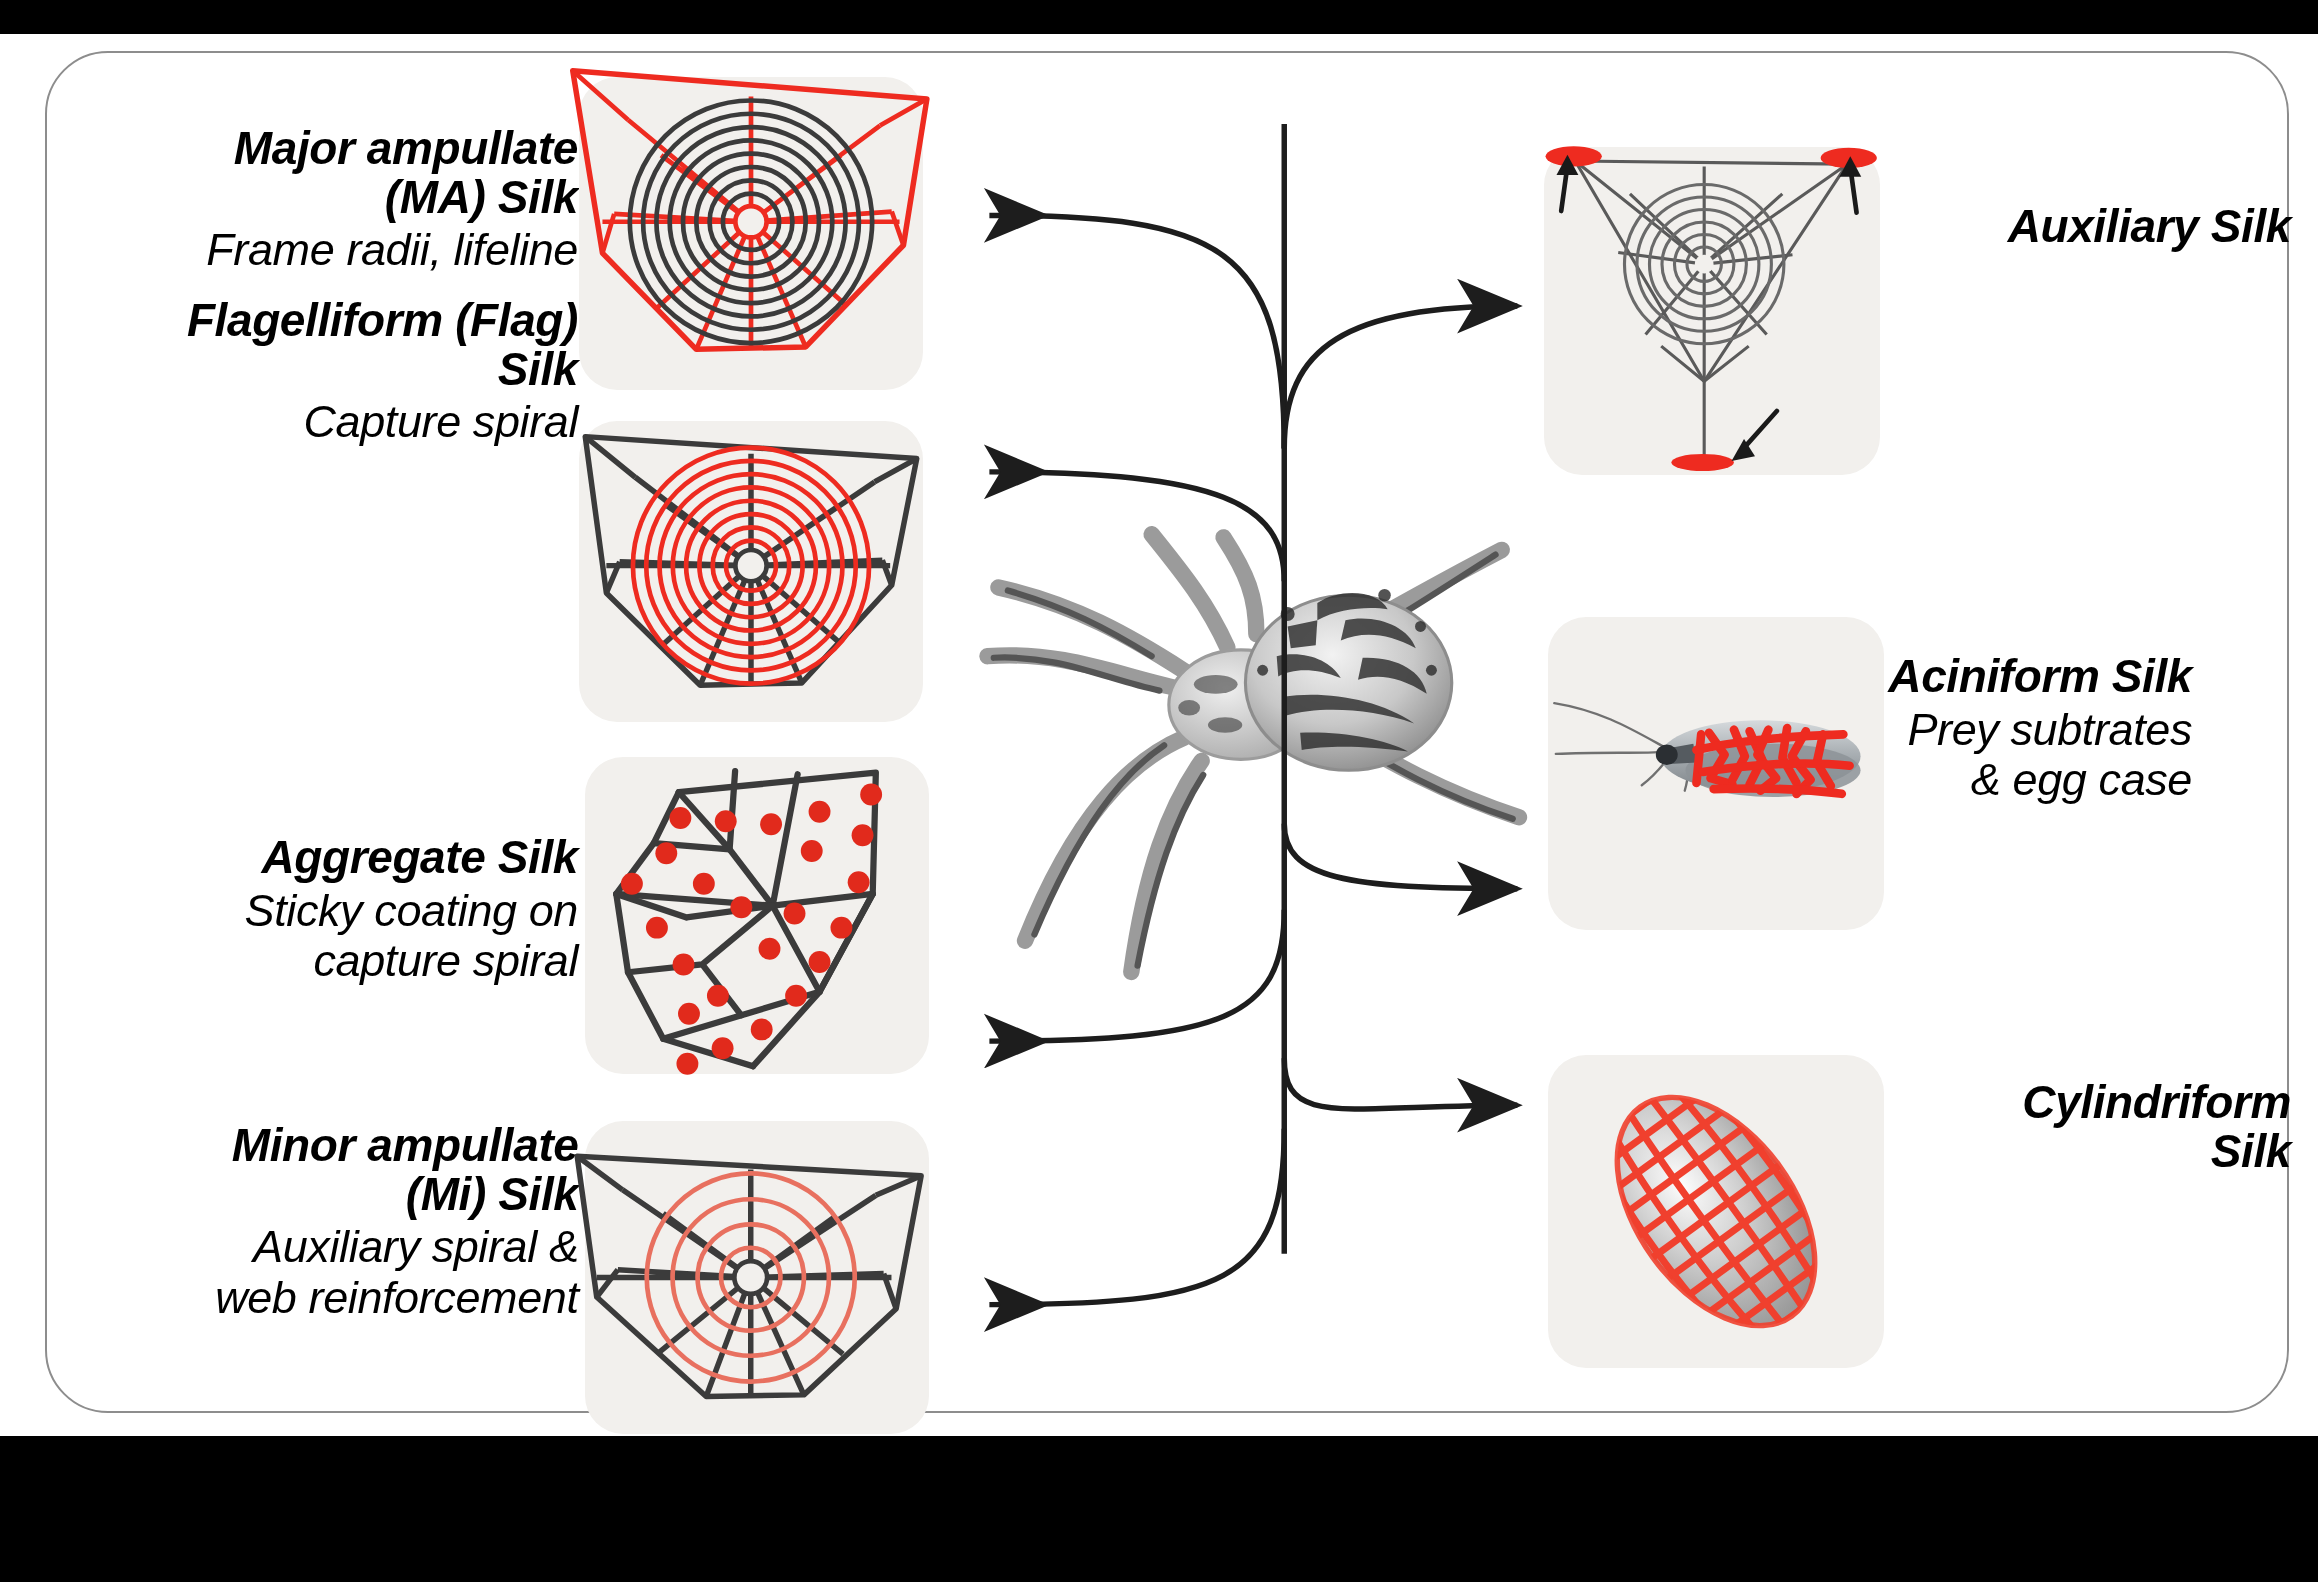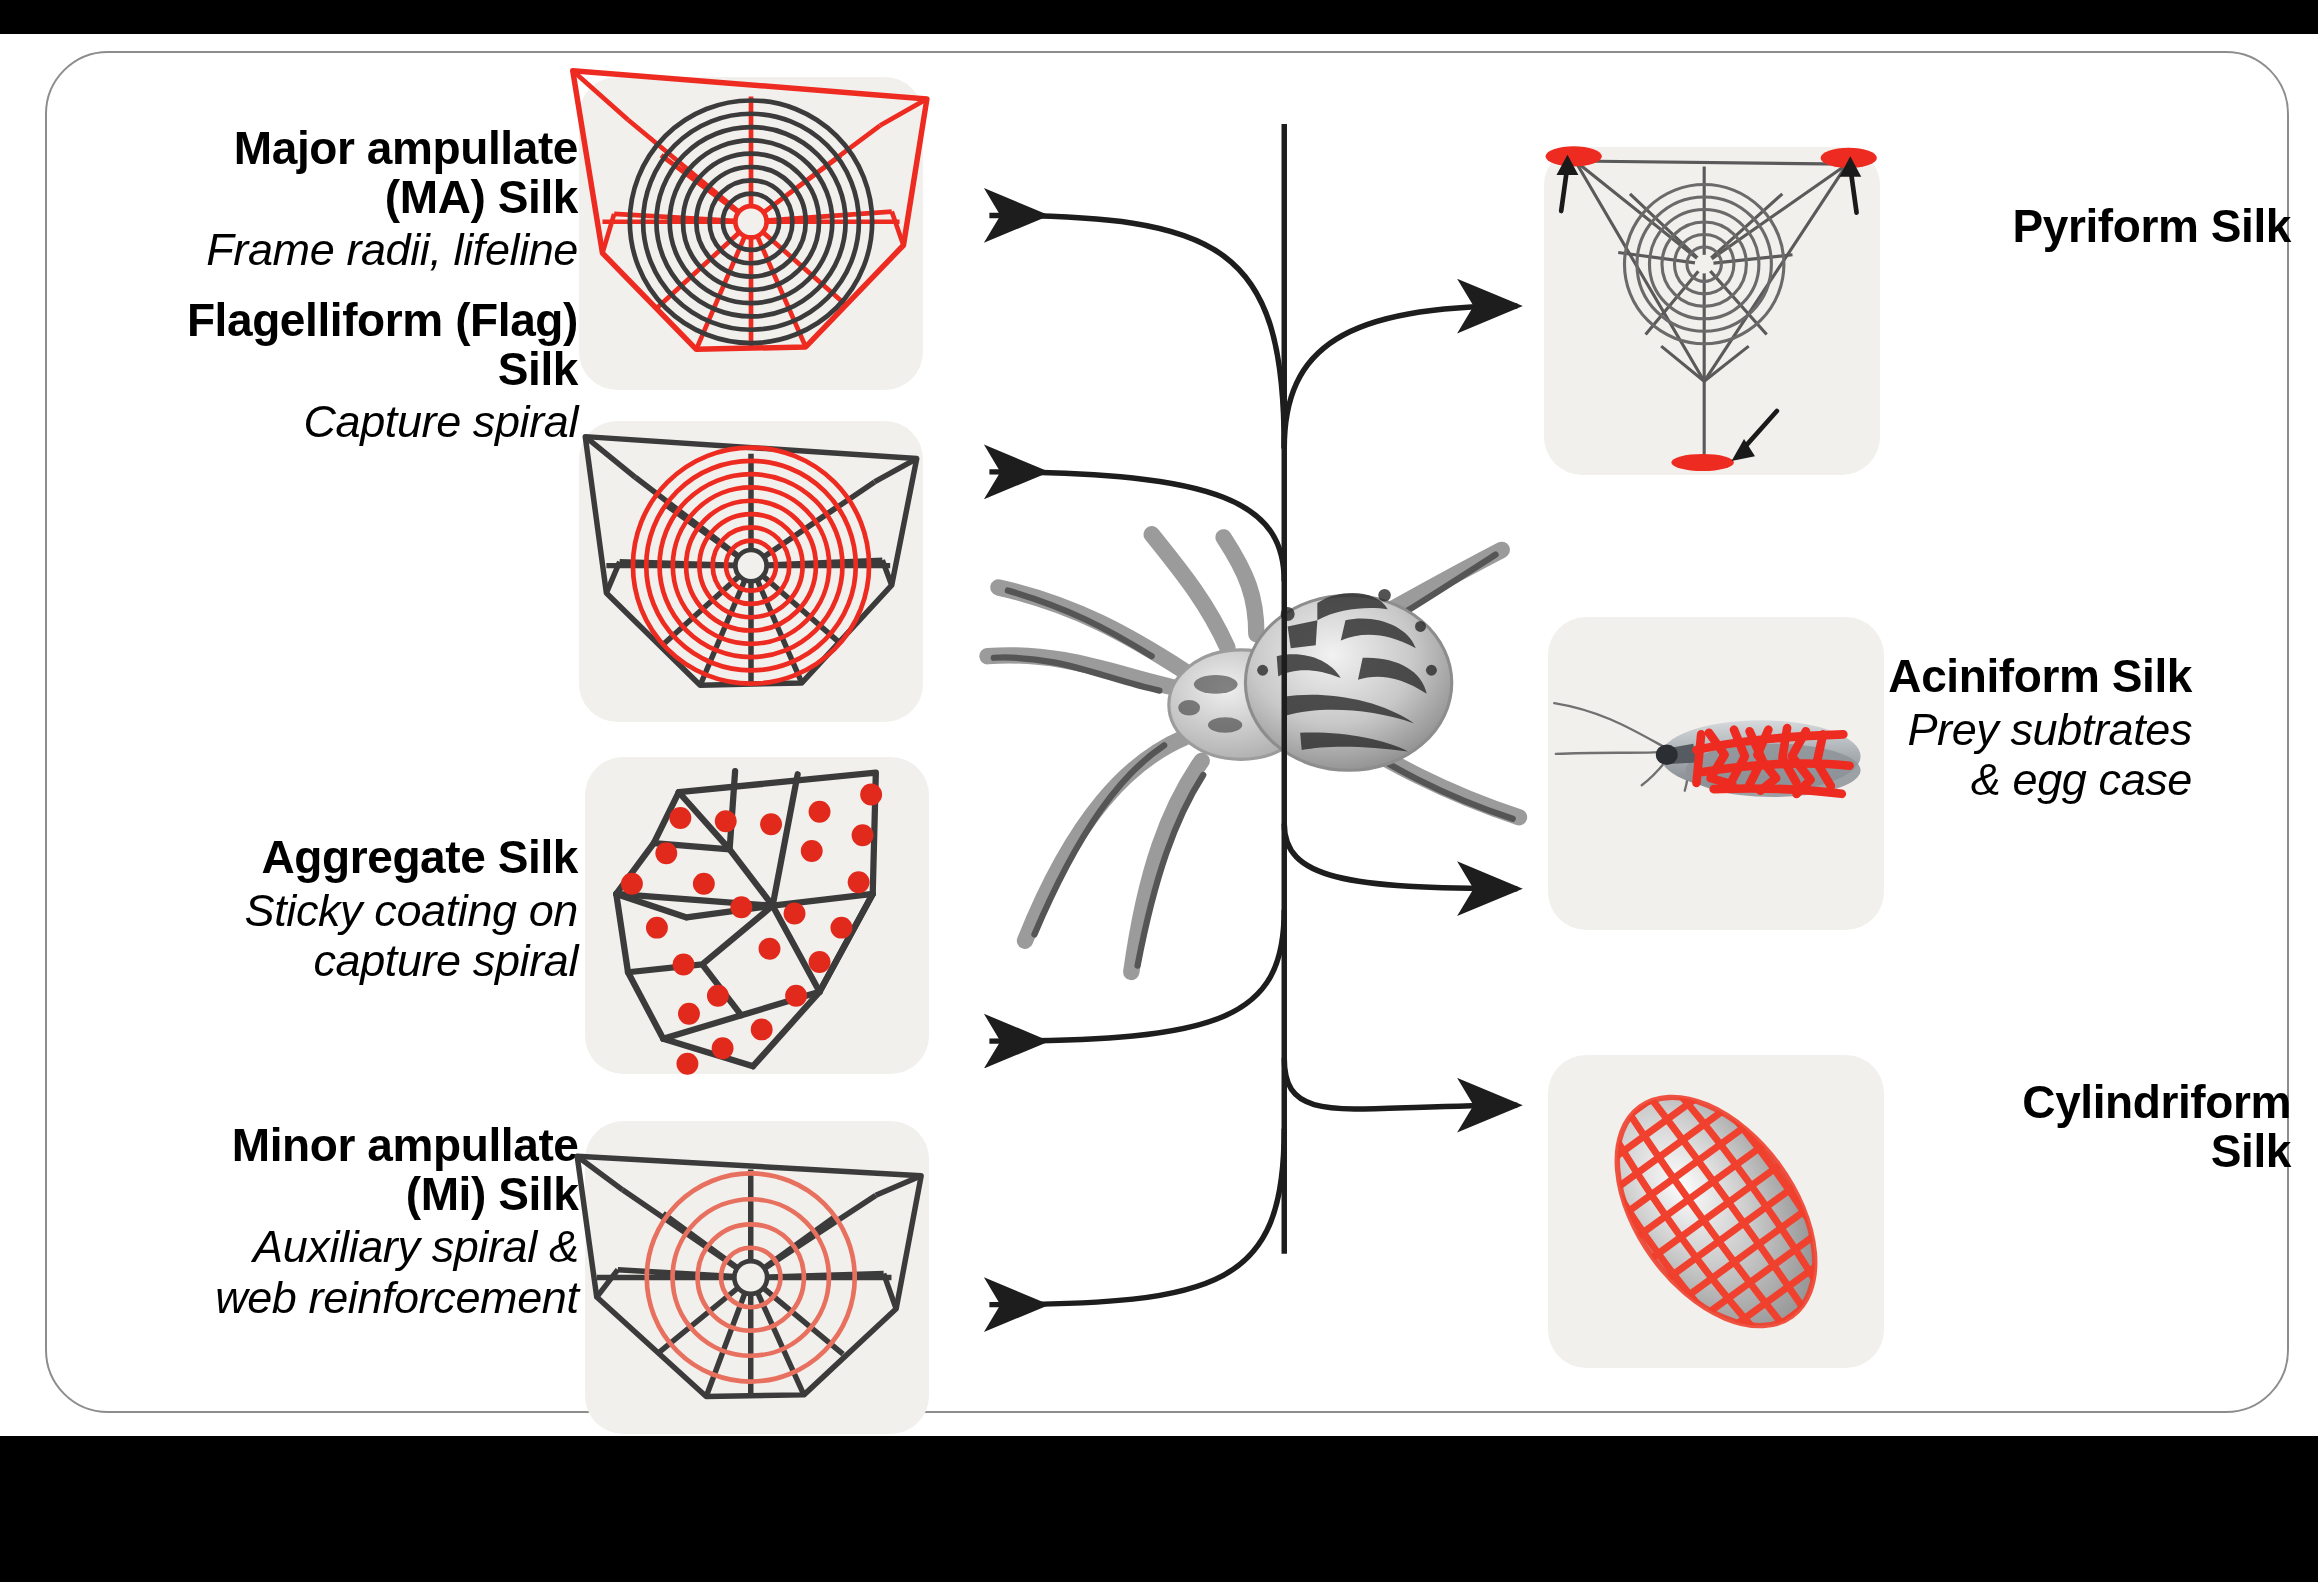--- a/index.html
+++ b/index.html
@@ -10,21 +10,21 @@
     background:#ffffff;
   }
   #border-frame{
     position:absolute;left:45px;top:17px;width:2244px;height:1362px;
     border:2.3px solid #8d8d8d;border-radius:63px;box-sizing:border-box;
     pointer-events:none;
   }
 
   
   .label{position:absolute;color:#000;}
-  .label .title{font-weight:bold;font-size:46px;line-height:1.06;letter-spacing:-0.4px;}
+  .label .title{font-weight:bold;font-size:46px;line-height:1.06;letter-spacing:-0.4px;font-style:italic;}
   .label .sub{font-style:italic;font-size:45px;line-height:1.12;letter-spacing:-0.4px;}
   .label .sub{margin-top:3.9px;}
   .lt-right{text-align:right;}
 
   
   .card{position:absolute;background:#f2f0ed;border-radius:38px;}
   .card svg{position:absolute;left:0;top:0;width:100%;height:100%;overflow:visible;}
 
   
   #connectors{position:absolute;left:0;top:0;width:2319px;height:1402px;}
@@ -75,21 +75,21 @@
       <span>(Mi) Silk</span>
     </div>
     <div class="sub">
       <span>Auxiliary spiral &amp;</span><br>
       <span>web reinforcement</span>
     </div>
   </div>
 
   <div class="label lt-right" style="left:1822px;top:168px;width:469px;">
     <div class="title">
-      <span>Pyriform Silk</span>
+      <span>Auxiliary Silk</span>
     </div>
   </div>
 
   <div class="label lt-right" style="left:1723px;top:618px;width:469px;">
     <div class="title">
       <span>Aciniform Silk</span>
     </div>
     <div class="sub">
       <span>Prey subtrates</span><br>
       <span>&amp; egg case</span>

